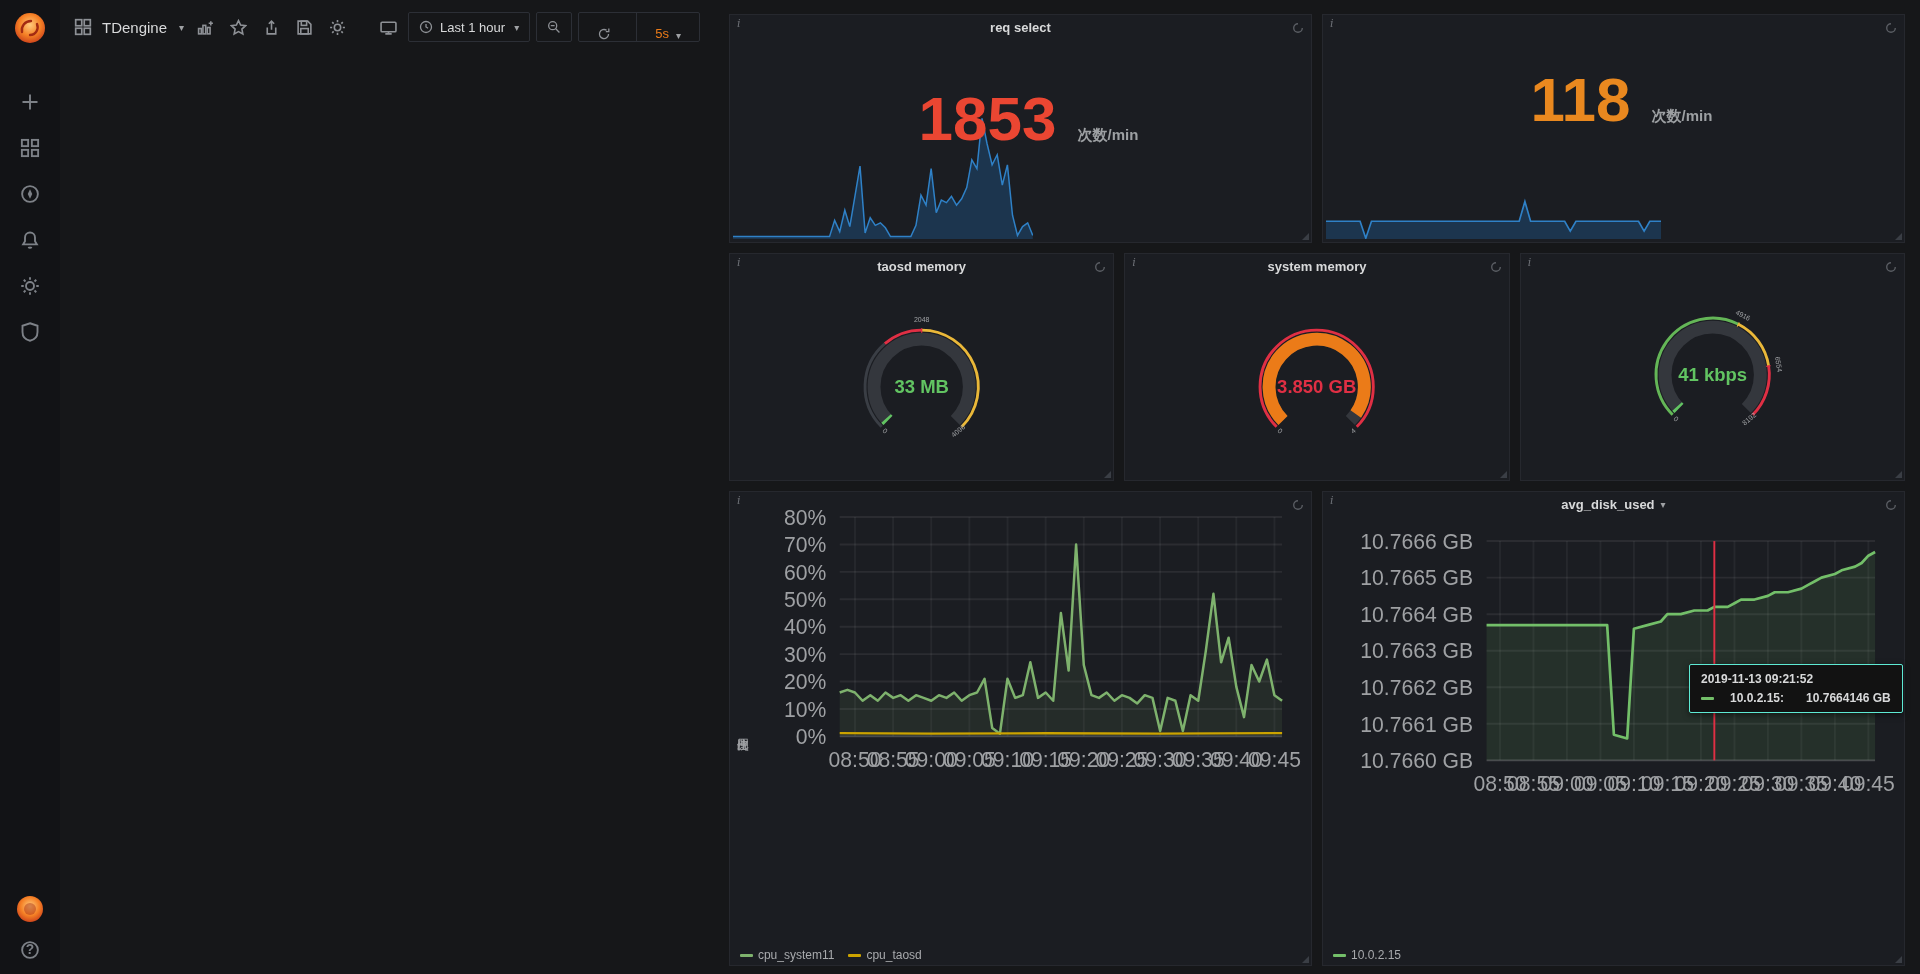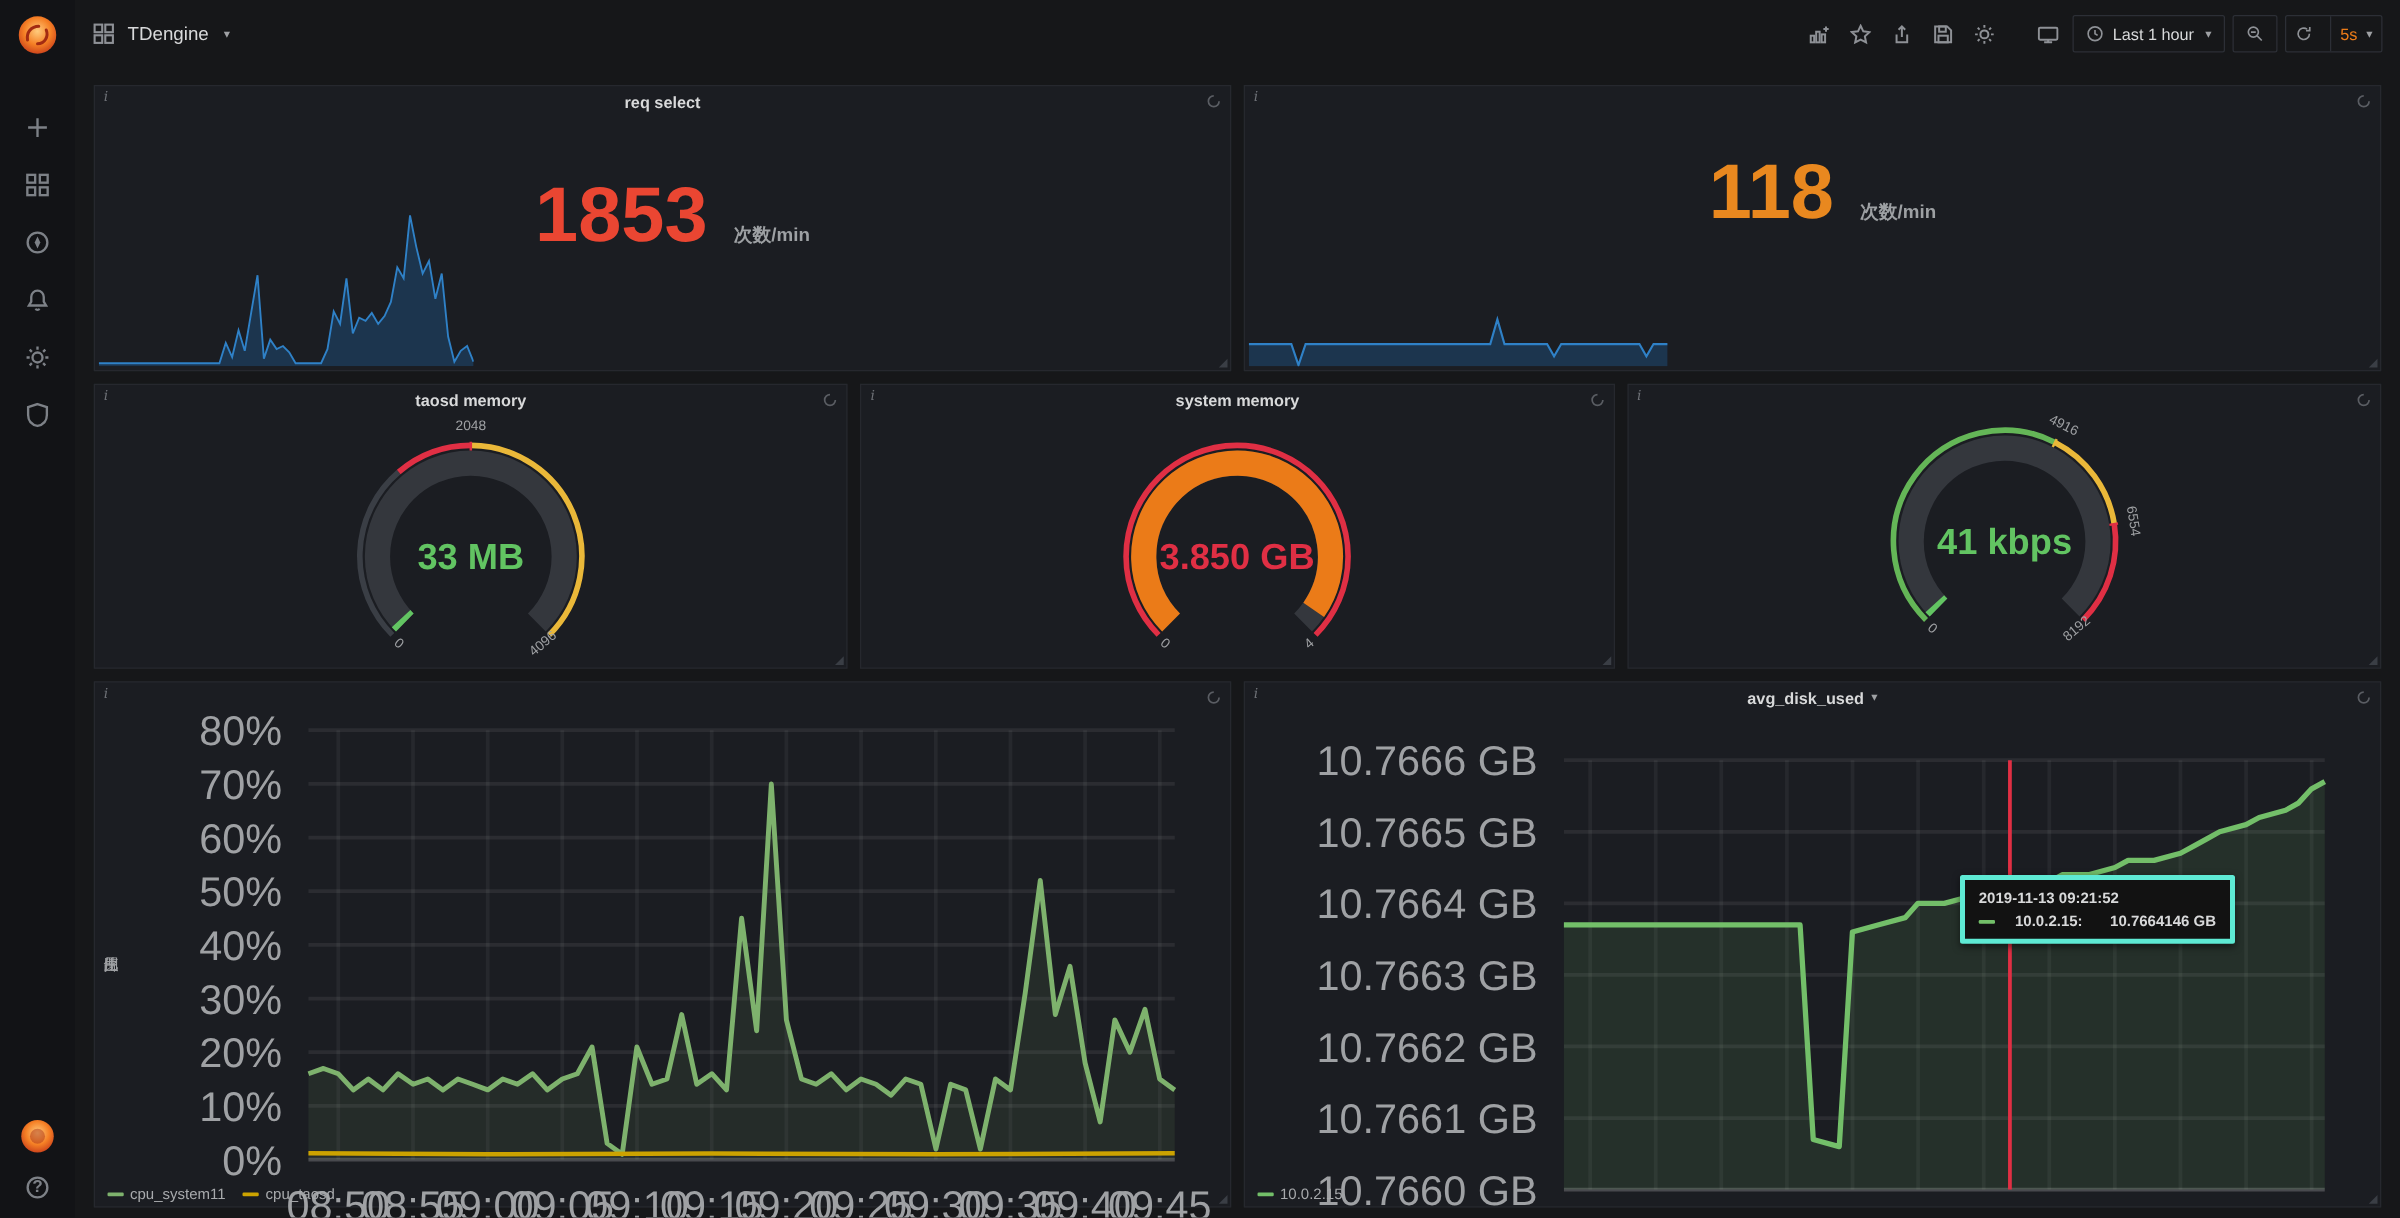--- a/index.html
+++ b/index.html
@@ -17,36 +17,36 @@
   .logo{width:36px;height:36px;margin-bottom:46px;cursor:pointer}
   .side-ic{width:22px;height:22px;margin-bottom:24px;cursor:pointer;background:none;border:none;display:block}
   .side-ic svg{width:20px;height:20px;stroke:#7d8187;fill:none;stroke-width:1.5}
   .side-spacer{flex:1}
   .avatar{width:30px;height:30px;border-radius:50%;margin-bottom:16px;cursor:pointer}
   .help-ic{width:22px;height:22px;cursor:pointer;background:none;border:none}
   .help-ic svg{width:20px;height:20px;stroke:#7d8187;fill:none;stroke-width:1.5}
   .help-q{font-size:11px;fill:#7d8187;stroke:none;font-weight:bold}
 
   
-  .main{flex:1;display:flex;flex-direction:column;min-width:0}
+  .main{flex:1;display:flex;flex-direction:row;min-width:0}
   .navbar{height:54px;display:flex;align-items:center;padding:0 14px;gap:8px;flex-shrink:0}
   .nav-left{display:flex;align-items:center;gap:10px;cursor:pointer}
   .nav-left svg{width:18px;height:18px;stroke:var(--icon);fill:none;stroke-width:1.5}
   .nav-title{font-size:15px;font-weight:500;color:var(--txt)}
   .caret{font-size:10px;color:var(--muted);margin-left:2px}
   .nav-right{margin-left:auto;display:flex;align-items:center;gap:6px}
   .nbtn{background:none;border:none;padding:5px;cursor:pointer;display:flex;align-items:center}
   .nbtn svg{width:17px;height:17px;stroke:var(--icon);fill:none;stroke-width:1.5}
   .gap-l{margin-left:18px}
   .tbtn{display:flex;align-items:center;gap:7px;background:transparent;border:1px solid var(--btnborder);
     height:30px;padding:2px 10px;color:var(--txt);font-size:13px;border-radius:2px;cursor:pointer}
   .tbtn svg{width:14px;height:14px;stroke:var(--icon);fill:none;stroke-width:1.5}
   .split{padding:0}
-  .split button{background:none;border:none;color:var(--txt);display:flex;align-items:center;gap:5px;
-    padding:0 7px;height:100%;cursor:pointer;font-size:13px}
+  .split button{background:none;border:none;color:var(--txt);display:flex;align-items:flex-end;gap:5px;
+    padding:0 18px;height:100%;cursor:pointer;font-size:13px}
   .split button+button{border-left:1px solid var(--btnborder)}
   .orange{color:#eb7b18;font-size:13px}
 
   
   .grid{flex:1;display:grid;grid-template-columns:repeat(6,1fr);grid-template-rows:229px 228px 1fr;
     gap:10px;padding:14px 15px 8px;min-height:0}
   .span3{grid-column:span 3}
   .span2{grid-column:span 2}
   .panel{background:var(--panel);border:1px solid var(--border);position:relative;
     display:flex;flex-direction:column;min-width:0;min-height:0}
@@ -72,21 +72,21 @@
   .gauge text{font-family:"Liberation Sans","DejaVu Sans",sans-serif}
 
   
   .ts{position:absolute;top:2px;left:2px;right:2px;bottom:22px}
   .ts text{font-family:"Liberation Sans","DejaVu Sans",sans-serif}
   .legend{position:absolute;left:10px;bottom:3px;display:flex;gap:14px;align-items:center;z-index:3}
   .lg-item{display:flex;align-items:center;gap:5px;font-size:12px;color:#a8aaad;cursor:pointer}
   .sw{display:inline-block;width:13px;height:3px;border-radius:1px}
   .ylabel{position:absolute;left:4px;top:50%;transform:translateY(-62%);writing-mode:vertical-rl;
     font-size:12px;color:var(--muted);z-index:3}
-  .tooltip{position:absolute;left:63%;top:33%;background:#121212;border:4px solid #5eead4;
+  .tooltip{position:absolute;left:63%;top:33%;background:#121212;border:1px solid #5eead4;
     padding:7px 11px;font-size:12px;color:var(--txt);z-index:5;border-radius:2px;white-space:nowrap;
     box-shadow:0 2px 6px rgba(0,0,0,.5)}
   .tt-time{font-weight:700;margin-bottom:5px}
   .tt-row{display:flex;align-items:center;gap:16px}
   .tt-val{margin-left:6px;font-weight:700}
 </style>
 </head>
 <body>
 
 <div class="app">

